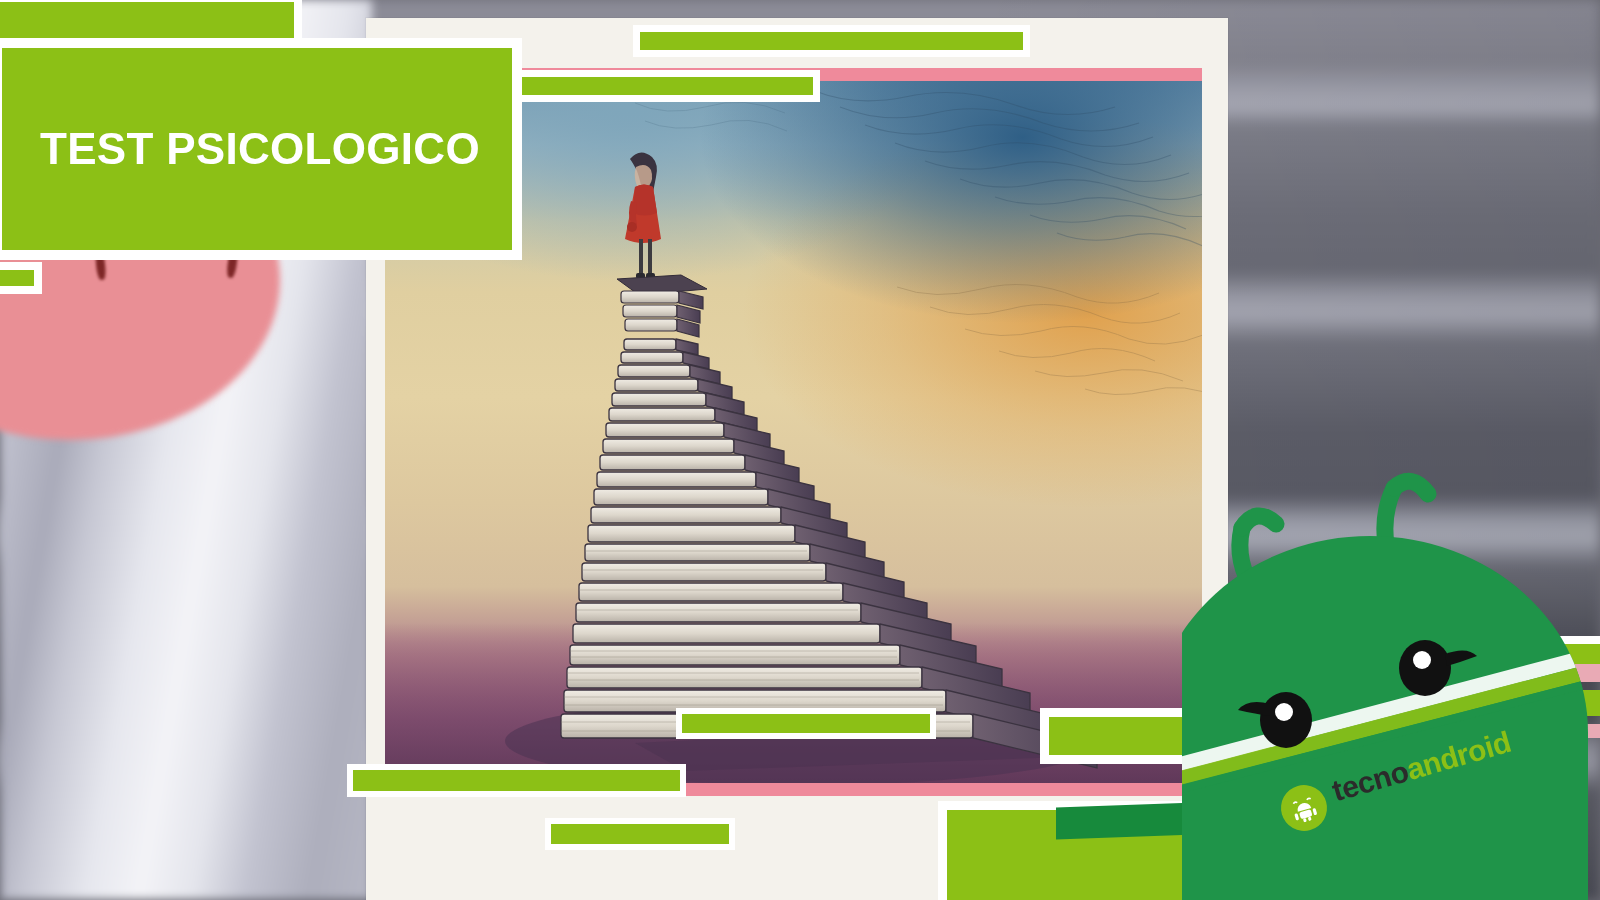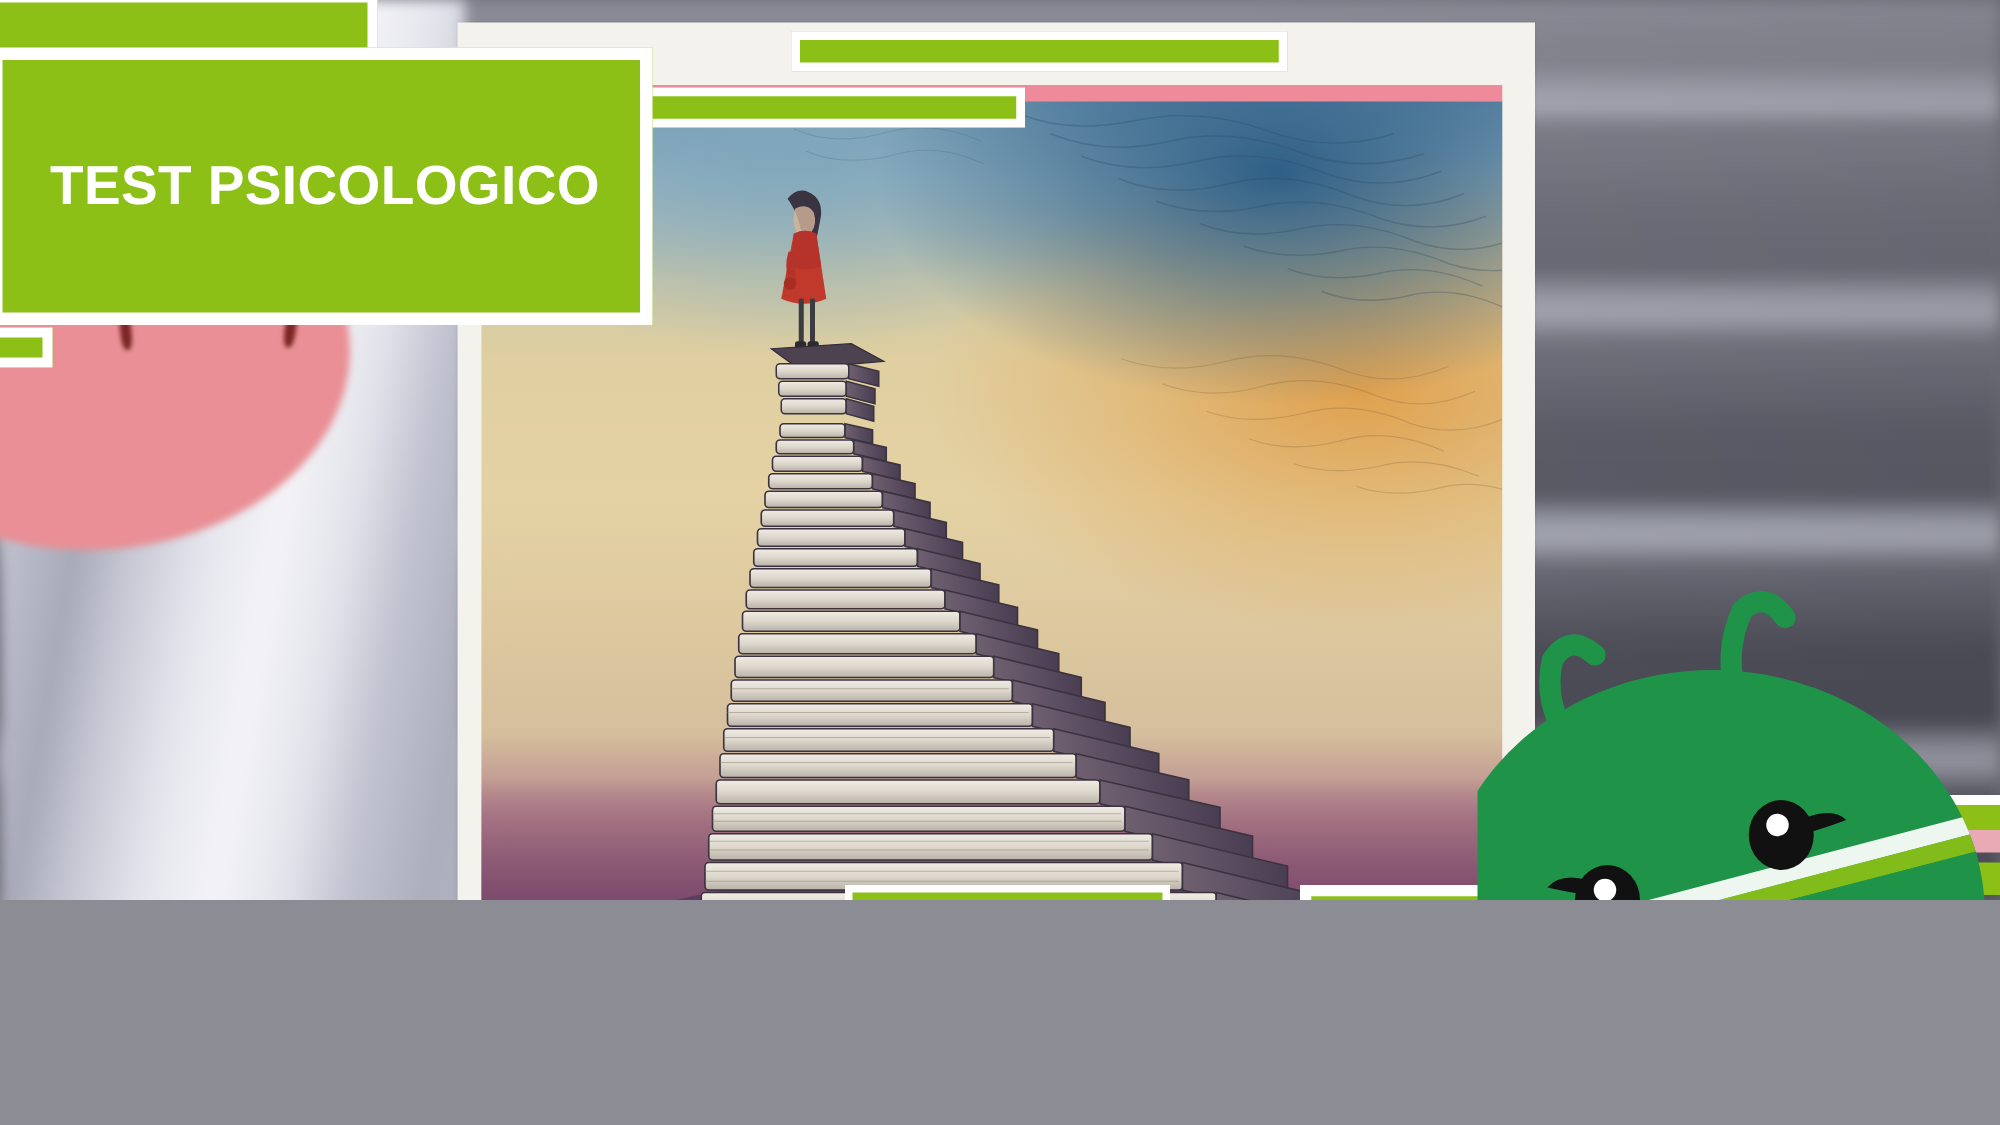--- a/index.html
+++ b/index.html
@@ -7,21 +7,21 @@
     padding: 0;
     background: #8c8c94;
   }
   body {
     font-family: "Liberation Sans", sans-serif;
   }
 
   #stage {
     position: relative;
     width: 1600px;
-    height: 720px;
+    height: 900px;
     overflow: hidden;
     background: #6f6f78;
   }
 
   
   .bg-photo {
     position: absolute;
     inset: 0;
     background:
       linear-gradient(180deg,

